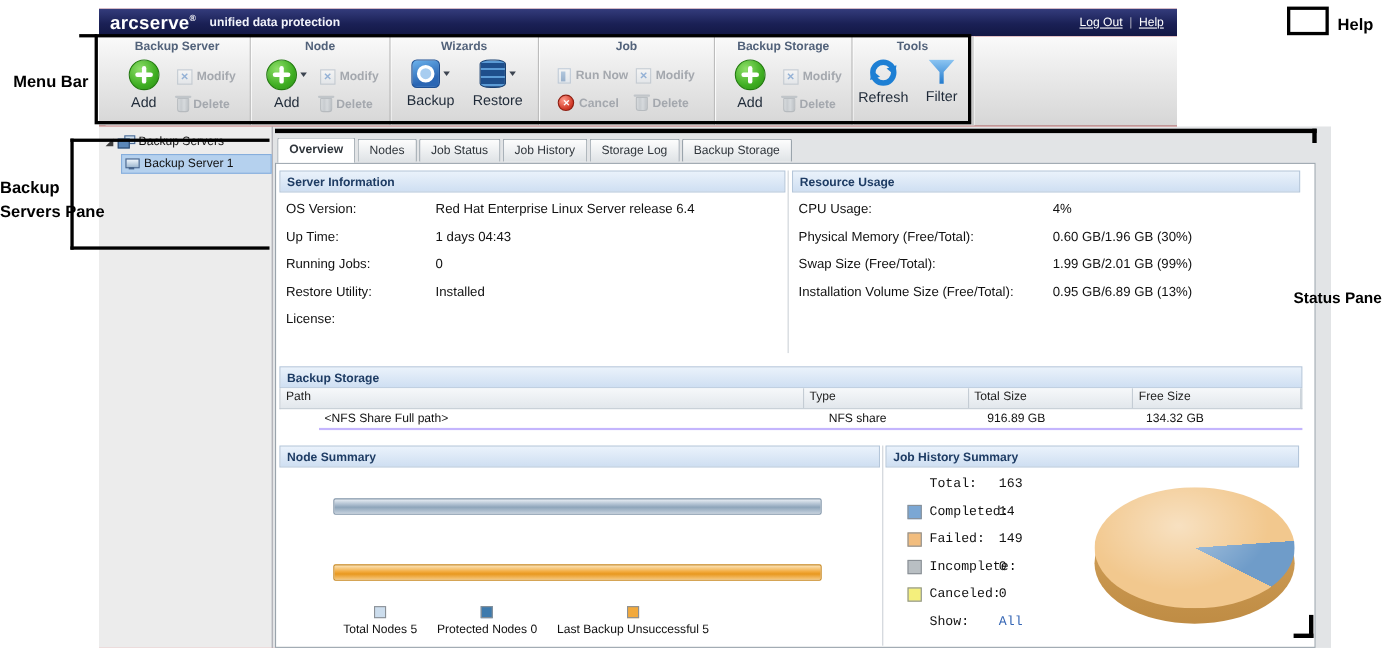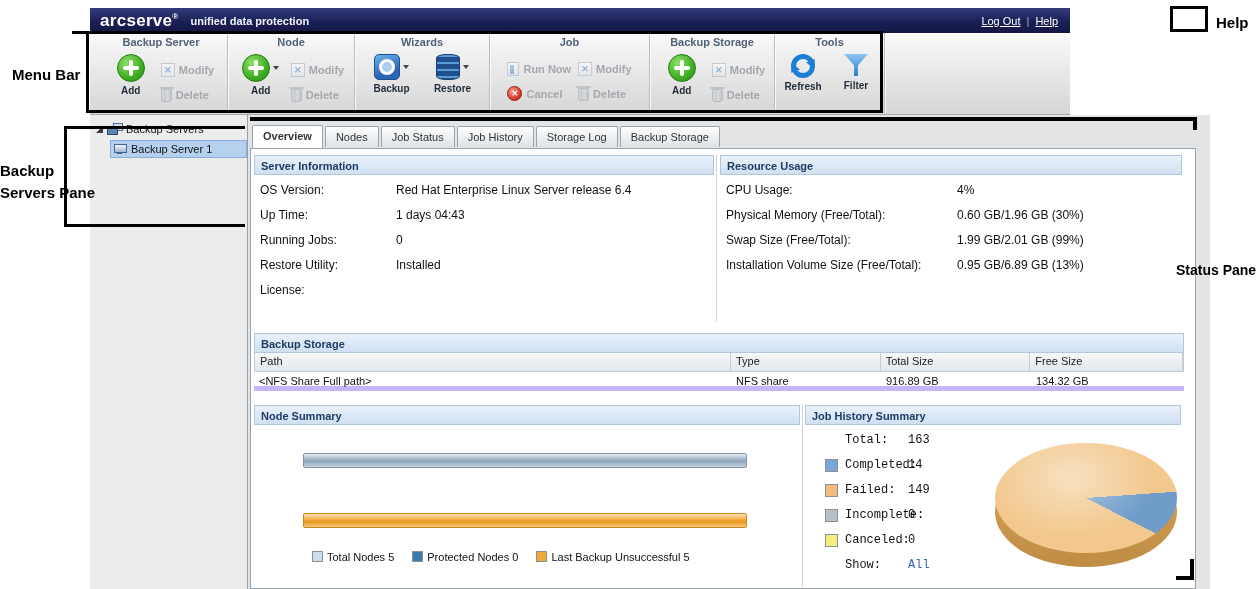--- a/index.html
+++ b/index.html
@@ -21,21 +21,21 @@
 
   
   .ribbon { position:absolute; left:0; top:25px; width:100%; height:82px;
     background:linear-gradient(#fafafa,#e9e9e9 45%,#d6d6d6); border-bottom:1px solid #a8a8a8;
     display:flex; padding-left:5px; }
   .group { height:100%; border-right:1px solid #bcbcbc; box-shadow:1px 0 0 rgba(255,255,255,.8); padding-top:3px; }
   .g-bs{width:133px} .g-node{width:127px} .g-wiz{width:135px} .g-job{width:160px} .g-bst{width:125px} .g-tools{width:110px}
   .group-title { text-align:center; font-size:11px; font-weight:bold; color:#52627a; height:15px; }
   .group-body { display:flex; justify-content:center; gap:7px; padding-top:3px; }
   .btn-big { width:46px; display:flex; flex-direction:column; align-items:center; cursor:pointer; }
-  .btn-big .lbl, .btn-wizard .lbl { font-size:10px; font-weight:bold; color:#1f2a38; margin-top:3px; }
+  .btn-big .lbl, .btn-wizard .lbl { font-size:13px; font-weight:normal; color:#1f2a38; margin-top:3px; }
   .btn-col { display:flex; flex-direction:column; margin-top:9px; row-gap:10px; }
   .btn-small { display:flex; align-items:center; gap:4px; font-size:11px; font-weight:bold; color:#2a3442; cursor:pointer; white-space:nowrap; }
   .btn-small.disabled { color:#a4a8ae;text-align:right; }
   .btn-wizard { width:54px; display:flex; flex-direction:column; align-items:center; cursor:pointer; }
   .wiz-top { display:flex; align-items:center; }
   .dd { width:0; height:0; border:3px solid transparent; border-top:4px solid #3c4450; margin-left:3px; margin-top:3px; }
 
   
   .icon-add { display:inline-block; width:28px; height:28px; border-radius:50%; position:relative;
     background:radial-gradient(circle at 35% 30%, #8fdf6a, #3fae22 60%, #2a8f15); border:1px solid #237a10; }
@@ -95,30 +95,30 @@
   .vdiv2 { left:551px; top:256px; height:182px; }
   .rows { padding:8px 0 0 6px; }
   .row { height:25px; font-size:12px; color:#111; }
   .row .lbl { display:inline-block; }
   .si .row .lbl { width:136px; }
   .ru .row .lbl { width:231px; }
 
   .bst { left:3px; top:184px; width:930px; }
   .thead { display:flex; height:19px; background:linear-gradient(#f6f8fa,#e2e7ec); border:1px solid #c4ccd4; border-top:none; font-size:11px; color:#222; }
   .thead .cell { padding:2px 0 0 5px; border-right:1px solid #c4ccd4; cursor:pointer; }
-  .trow { display:flex; height:19px; font-size:11px; color:#111; border-bottom:5px solid #c4b5fd; }
+  .trow { display:flex; height:19px; font-size:11px; color:#111; border-bottom:2px solid #c4b5fd;margin-left:36px; }
   .trow .cell { padding:3px 0 0 5px; }
   .c1{width:477px} .c2{width:150px} .c3{width:150px} .c4{width:153px}
 
   .ns { left:3px; top:256px; width:546px; height:182px; }
   .bar { position:absolute; left:49px; width:444px; height:15px; border-radius:2px; }
   .bar-total { top:48px; background:linear-gradient(180deg,#e7edf3 0%,#aebfd0 35%,#8ea5ba 55%,#c6d2de 100%); border:1px solid #8094a8; }
   .bar-unsucc { top:108px; background:linear-gradient(180deg,#fbe3b8 0%,#f2a93b 45%,#e89820 60%,#f6c87f 100%); border:1px solid #c8871e; }
   .ns-legend { position:absolute; left:58px; top:146px; display:flex; gap:18px; align-items:center; font-size:11px; color:#111; }
-  .litem { display:flex; gap:4px; }
+  .litem { display:flex; align-items:center; gap:4px;flex-direction:column; }
   .sq { width:11px; height:11px; border:1px solid #8a9096; display:inline-block; }
   .sq-total { background:#ccdded; }
   .sq-prot { background:#3d7aad; }
   .sq-uns { background:#f2a93b; }
 
   .jh { left:554px; top:256px; width:376px; height:182px; }
   .jh-list { position:absolute; left:0; top:26px; width:195px; }
   .jh-row { position:relative; height:25px; font-size:12px; color:#111;font-family:Liberation Mono, monospace; }
   .jh-row .sq { position:absolute; left:20px; top:3px; width:13px; height:13px; }
   .jh-row .jl { position:absolute; left:40px; top:2px; }

